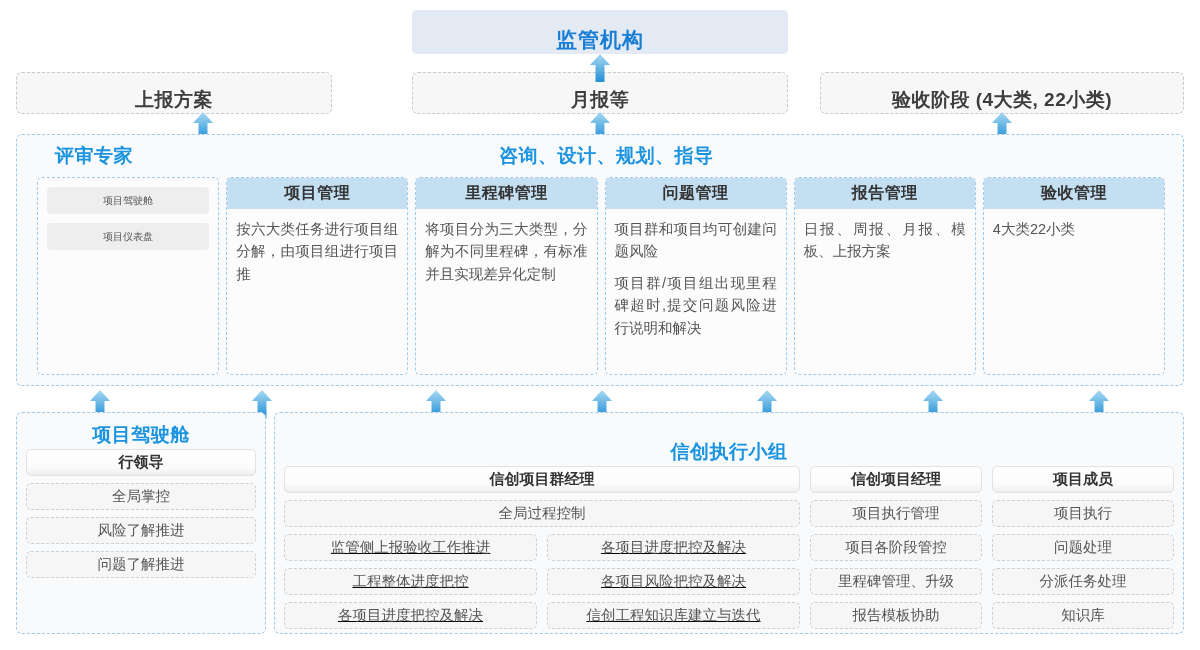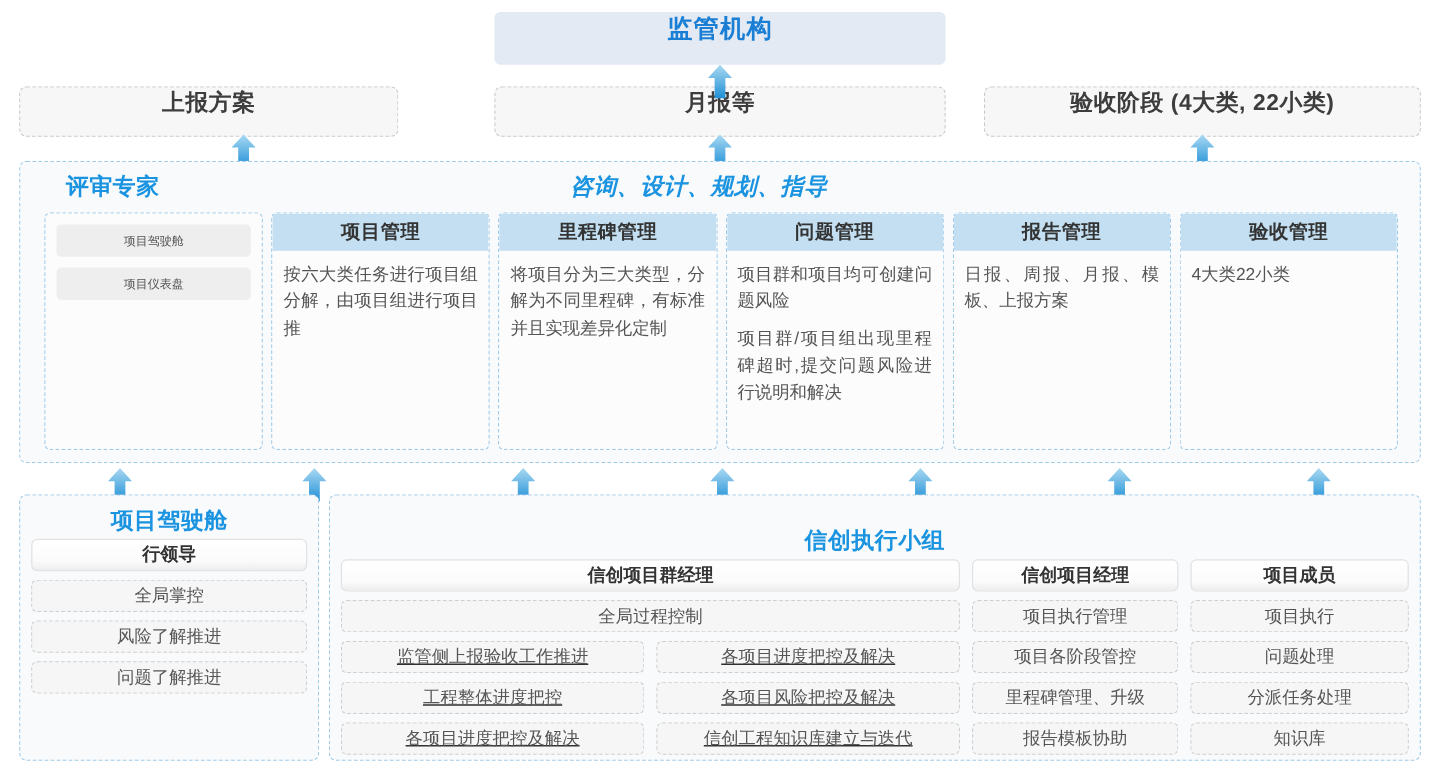--- a/index.html
+++ b/index.html
@@ -10,21 +10,21 @@
     overflow: hidden;
   }
   #root { position: relative; width: 1200px; height: 650px; }
 
   
   .dashed-gray {
     border: 1px dashed #c9c9c9;
     border-radius: 6px;
     background: #f7f7f7;
   }
-  .center { display: flex; align-items: flex-start; justify-content: center; }
+  .center { display: flex; align-items: flex-end; justify-content: center; }
 
   
   .top-main {
     position: absolute; left: 412px; top: 10px; width: 376px; height: 44px;
     background: #e3eaf4; border-radius: 5px;
     color: #1a7fd4; font-size: 21px; font-weight: bold; letter-spacing: 1px;
   }
   .report-box {
     position: absolute; top: 72px; height: 42px;
     color: #3d3d3d; font-size: 19px; font-weight: bold; letter-spacing: .5px;
@@ -42,21 +42,21 @@
   
   .mid-band {
     position: absolute; left: 16px; top: 134px; width: 1168px; height: 252px;
     border: 1px dashed #9ecbec; border-radius: 6px; background: #f8fafb;
   }
   .band-title {
     position: absolute; top: 8px;
     color: #1a93e0; font-size: 19px; font-weight: bold; letter-spacing: .5px;
   }
   #bt-left  { left: 38px; }
-  #bt-right { left: 458px; font-style: italic; }
+  #bt-right { left: 482px; }
 
   .mid-cols {
     position: absolute; left: 20px; top: 42px; width: 1128px; height: 198px;
     display: flex; gap: 7px;
   }
   .mid-card {
     flex: 1 1 0; min-width: 0;
     border: 1px dashed #9ecbec; border-radius: 5px;
     background: #fcfcfc;
     display: flex; flex-direction: column;

